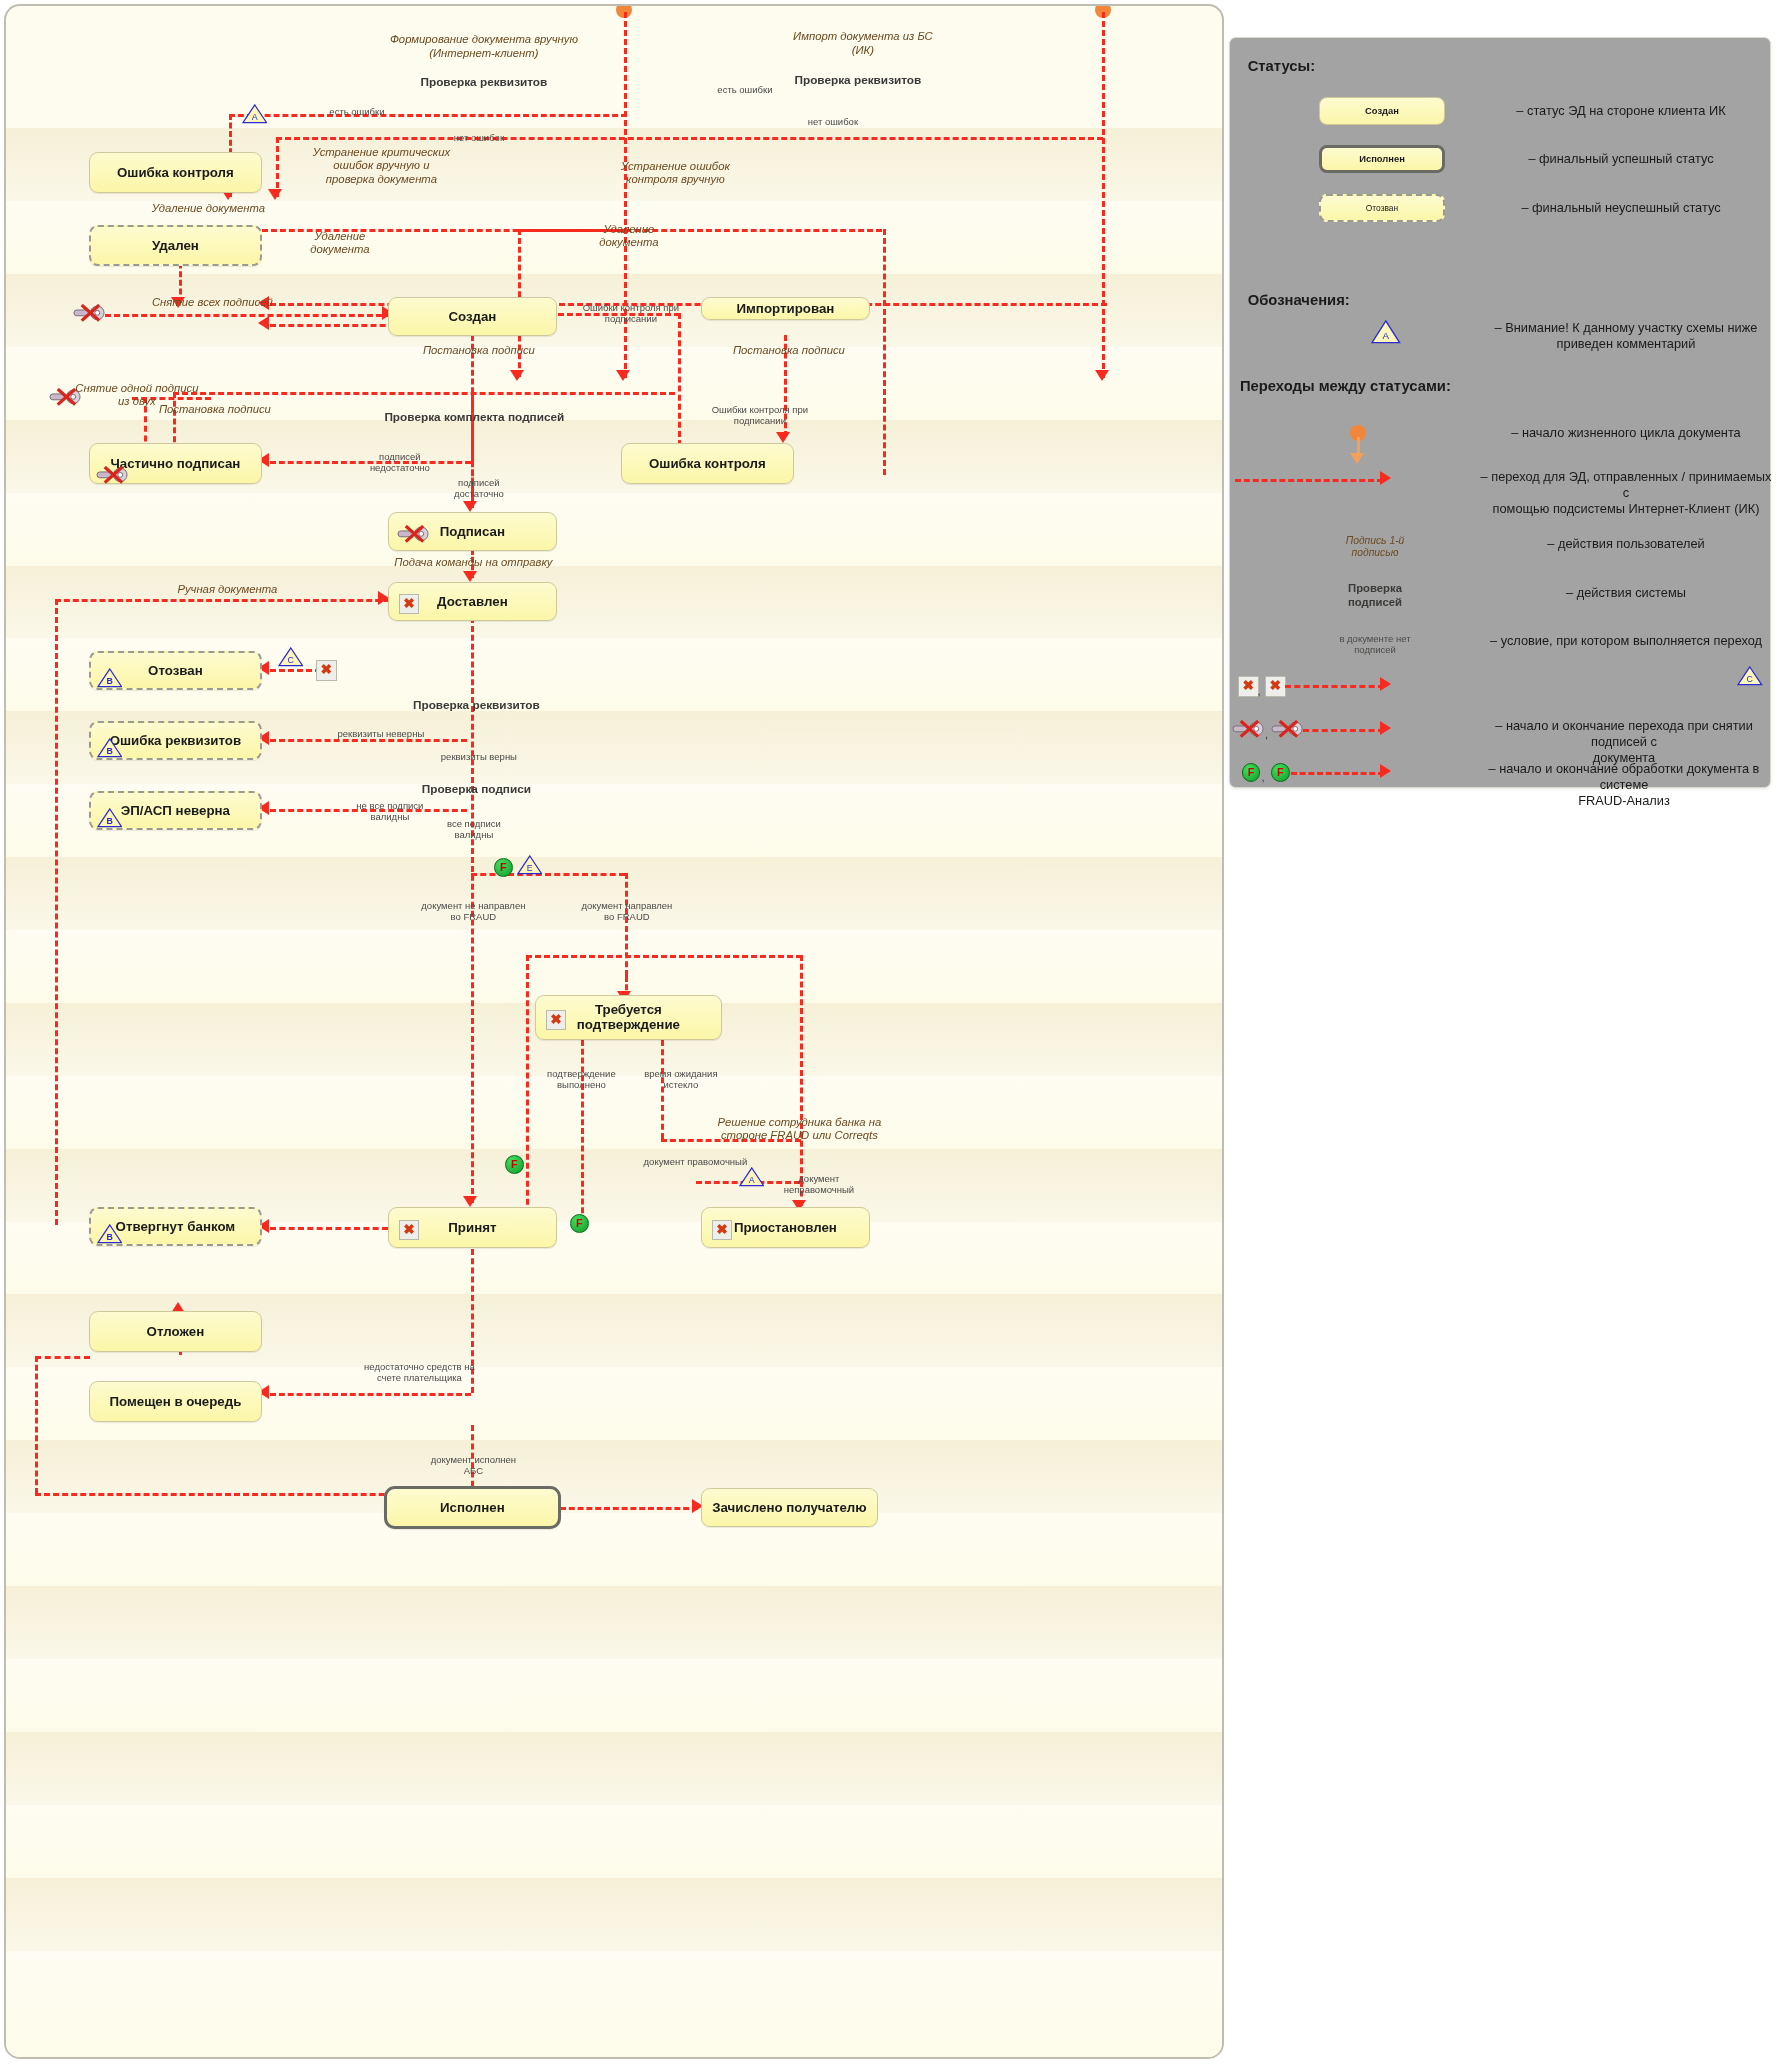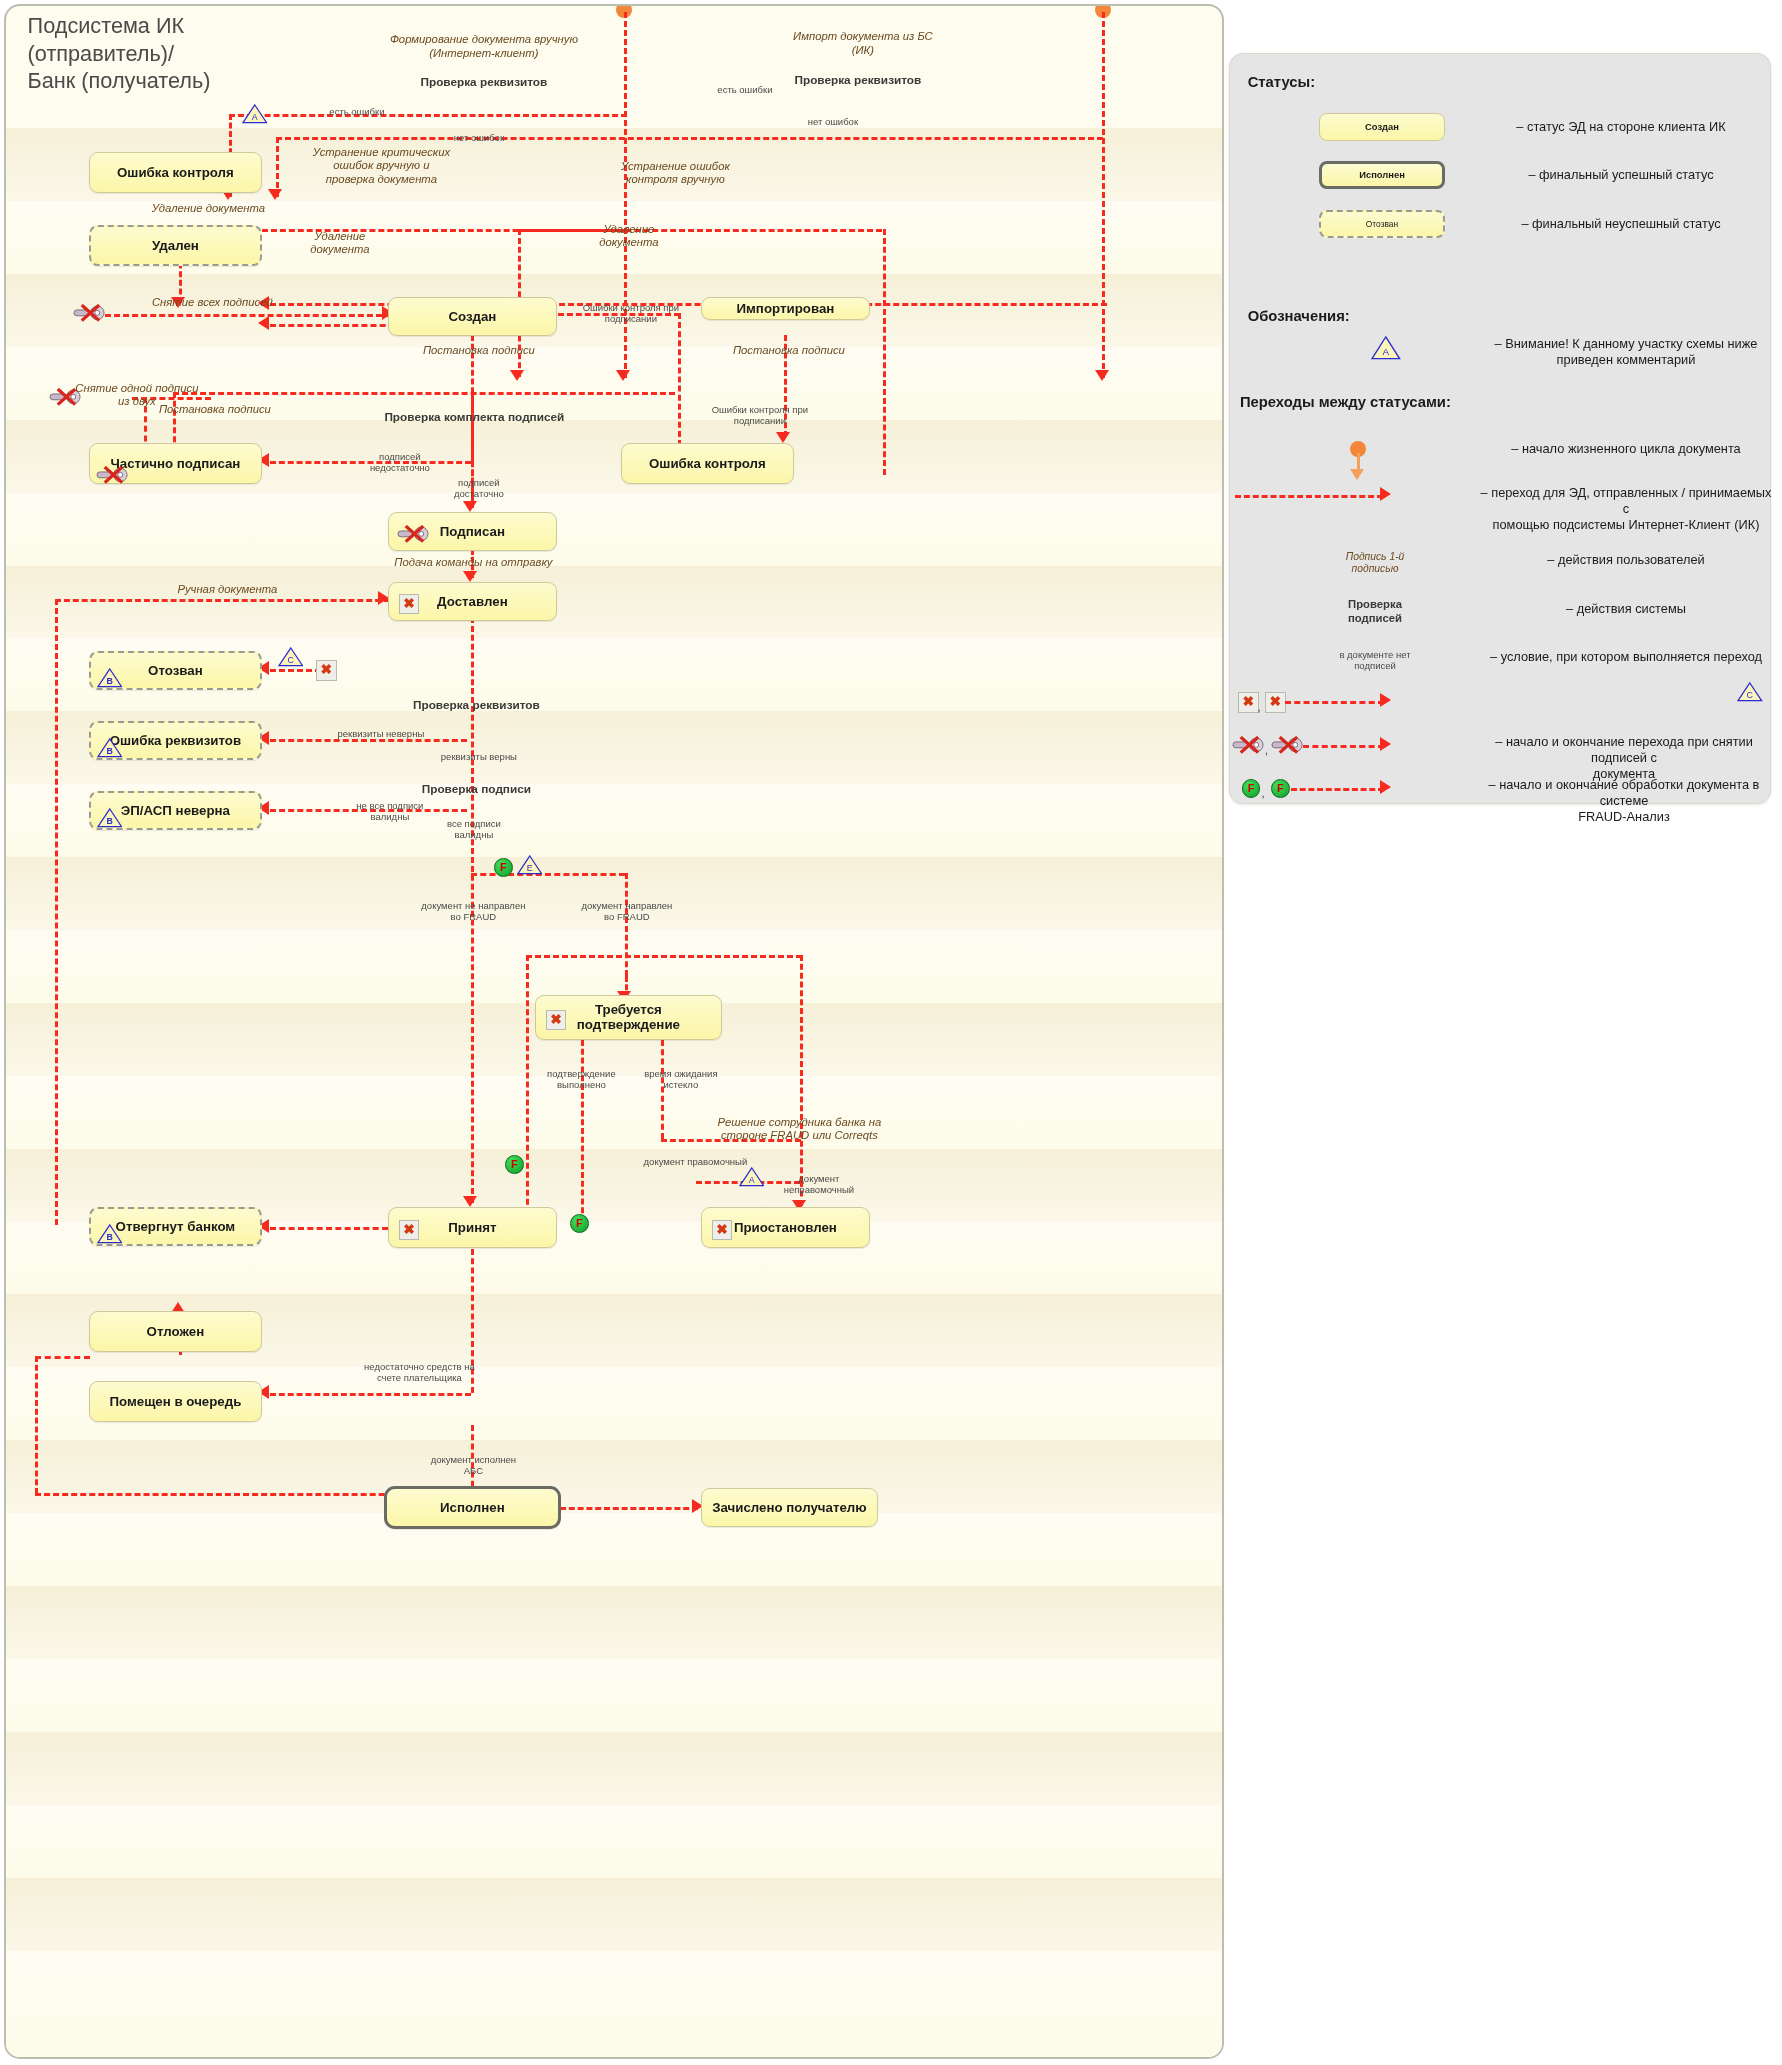--- a/index.html
+++ b/index.html
@@ -58,23 +58,22 @@
   .xbox{position:absolute;width:18.7px;height:18.7px;background:#eeeeea;border:1px solid #b9b9ae;
         display:flex;align-items:center;justify-content:center;font-size:13.8px;color:#d33a12;font-weight:bold;line-height:1;}
   .keyx{position:absolute;width:33px;height:18.7px;}
   .fdot{position:absolute;width:16.7px;height:16.7px;border-radius:50%;background:radial-gradient(circle at 35% 30%,#44e05a,#0f9b2a);
         border:1px solid #0a6b1d;color:#cc0000;font-size:10.8px;font-weight:bold;display:flex;align-items:center;justify-content:center;line-height:1;}
   .startdot{position:absolute;width:15.8px;height:15.8px;border-radius:50%;background:#f2873c;}
 
   
   #legend{
     position:absolute;left:1229px;top:37px;width:540px;height:749px;
-    background:#e5e5e5;border:1px solid #d9d9cc;border-radius:14px;
+    background:#a3a3a3;border:1px solid #d9d9cc;border-radius:7px;
     box-shadow:0 1px 3px rgba(0,0,0,.10);
-    margin-top:16px;
   }
   .lg-head{position:absolute;font-size:14.8px;font-weight:bold;color:#1b1b1b;}
   .lg-desc{position:absolute;font-size:12.8px;color:#1b1b1b;line-height:1.26;white-space:pre-line;text-align:center;}
   .lg-node{
     position:absolute;box-sizing:border-box;width:126px;height:27.6px;
     background:linear-gradient(to bottom,#fdfbd0,#fbf6a8);
     border:1px solid #cfc99a;border-radius:7.9px;
     display:flex;align-items:center;justify-content:center;
     font-size:9.4px;font-weight:bold;color:#1b1b1b;
   }
@@ -114,23 +113,20 @@
     <div class="band b" style="top:1361px;height:73px"></div>
     <div class="band a" style="top:1434px;height:73px"></div>
     <div class="band b" style="top:1507px;height:73px"></div>
     <div class="band a" style="top:1580px;height:73px"></div>
     <div class="band b" style="top:1653px;height:73px"></div>
     <div class="band a" style="top:1726px;height:73px"></div>
     <div class="band b" style="top:1799px;height:73px"></div>
     <div class="band a" style="top:1872px;height:73px"></div>
     <div class="band b" style="top:1945px;height:106px"></div>
 
-    <div id="diagram-title">Подсистема ИК
-(отправитель)/
-Банк (получатель)</div>
 
     <div class="startdot" style="left:610px;top:-3.9px"></div>
     <div class="startdot" style="left:1089px;top:-3.9px"></div>
 
     <div class="edge v" style="left:618px;top:5.9px;height:366px"></div>
     <div class="edge v" style="left:1096px;top:5.9px;height:366px"></div>
     <div class="arrow down" style="left:610px;top:364px"></div>
     <div class="arrow down" style="left:1089px;top:364px"></div>
 
     <div class="edge h" style="left:223px;top:108px;width:398px"></div>

